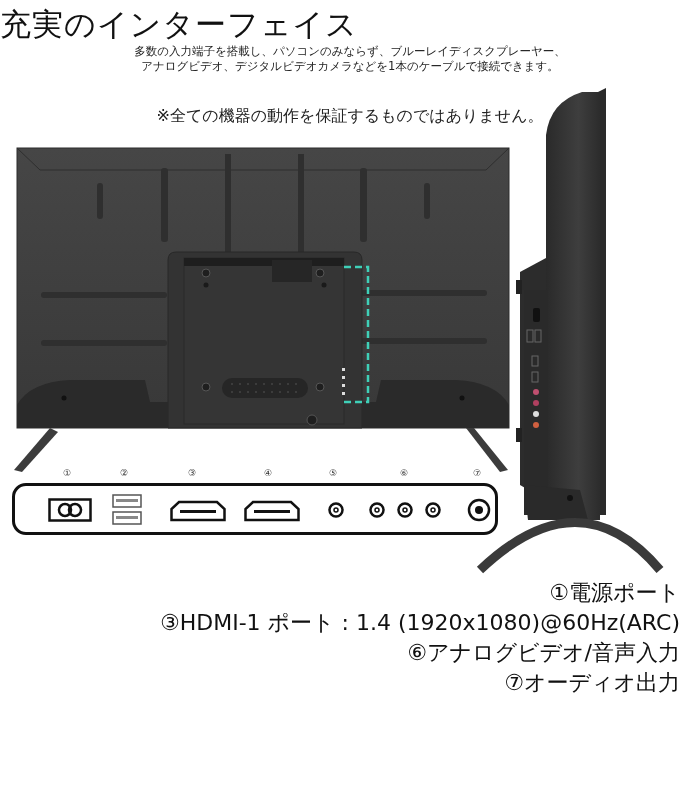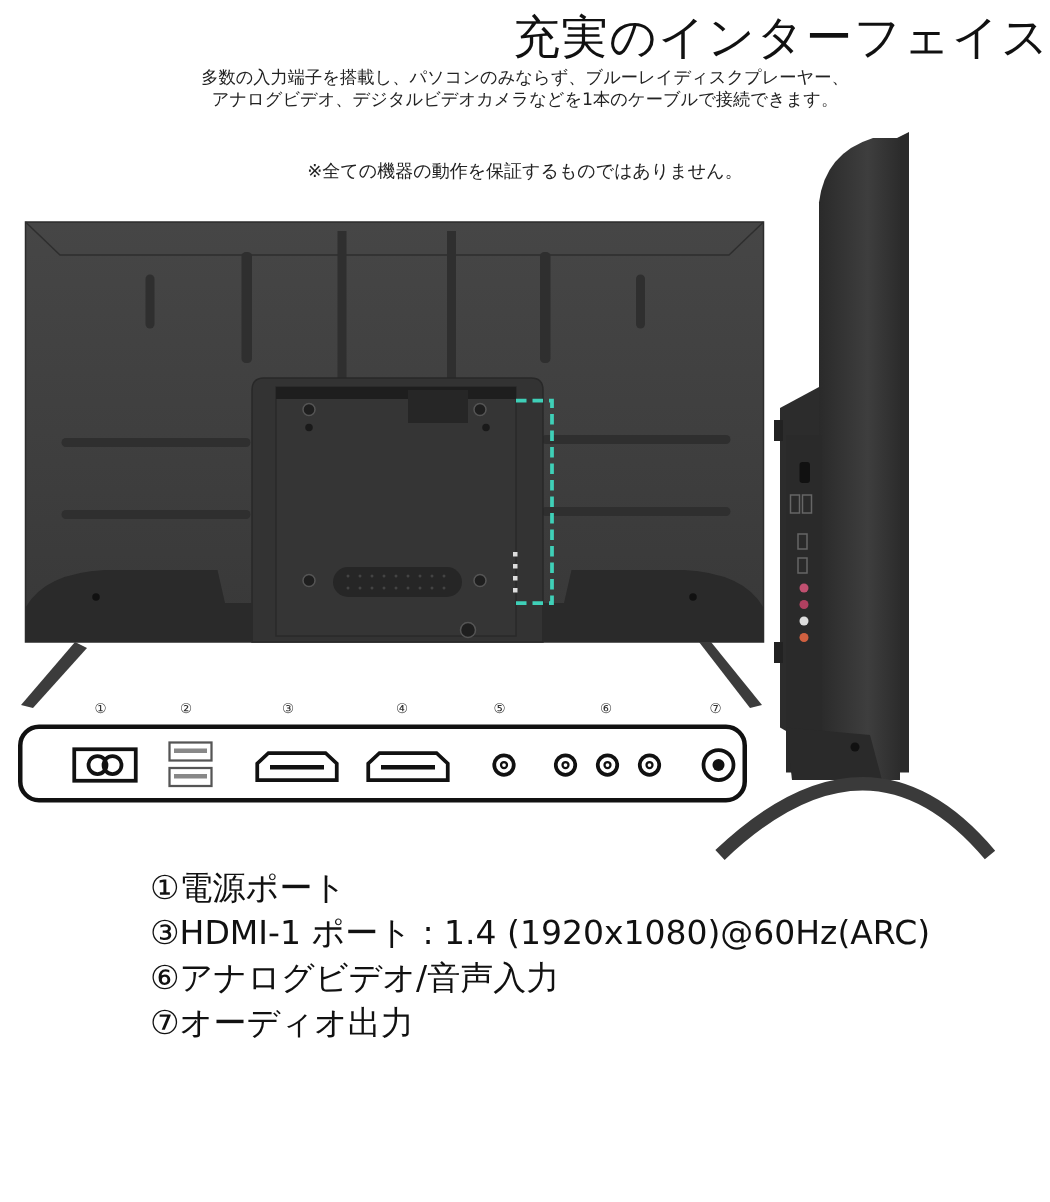--- a/index.html
+++ b/index.html
@@ -1,36 +1,36 @@
 <!DOCTYPE html>
 <html><head>
 <meta charset="utf-8">
 <style>
   html, body { margin:0; padding:0; background:#ffffff; }
   body { width:700px; height:801px; position:relative; overflow:hidden; font-family:"DejaVu Sans", sans-serif; color:#1a1a1a; }
-  .title { position:absolute; left:0; width:700px; top:4px; text-align:right; font-size:31px; font-weight:normal; letter-spacing:1px; color:#111; }
+  .title { position:absolute; left:0; width:700px; top:4px; text-align:left; font-size:31px; font-weight:normal; letter-spacing:1px; color:#111; }
   .desc { position:absolute; left:100px; width:500px; top:44px; text-align:center; font-size:11.5px; line-height:15px; color:#222; }
-  .note { position:absolute; left:100px; width:500px; top:106px; text-align:center; font-size:12px; color:#222; }
+  .note { position:absolute; left:100px; width:500px; top:106px; text-align:center; font-size:16px; color:#222; }
 
   
   .tv-back { position:absolute; left:0; top:140px; width:520px; height:340px; }
   .tv-back svg { position:absolute; left:0; top:0; }
   .port-nums { position:absolute; top:468px; left:0; width:520px; height:14px; }
   .port-num { position:absolute; font-size:9px; color:#333; transform:translateX(-50%); }
 
   
   .port-strip { position:absolute; left:12px; top:483px; width:486px; height:52px; border:3px solid #111; border-radius:14px; box-sizing:border-box; background:#fff; }
   .p { position:absolute; }
 
   
   .tv-side { position:absolute; left:470px; top:80px; width:230px; height:500px; }
 
   
   .spec-list { position:absolute; left:100px; top:578px; width:580px; }
-  .spec { font-size:22px; line-height:30px; color:#111; white-space:nowrap; }
+  .spec { font-size:22px; line-height:30px; color:#111; white-space:nowrap;text-align:right; }
 </style>
 </head>
 <body>
 
 <div class="title">充実のインターフェイス</div>
 <div class="desc">
   <div>多数の入力端子を搭載し、パソコンのみならず、ブルーレイディスクプレーヤー、</div>
   <div>アナログビデオ、デジタルビデオカメラなどを1本のケーブルで接続できます。</div>
 </div>
 <div class="note">※全ての機器の動作を保証するものではありません。</div>

